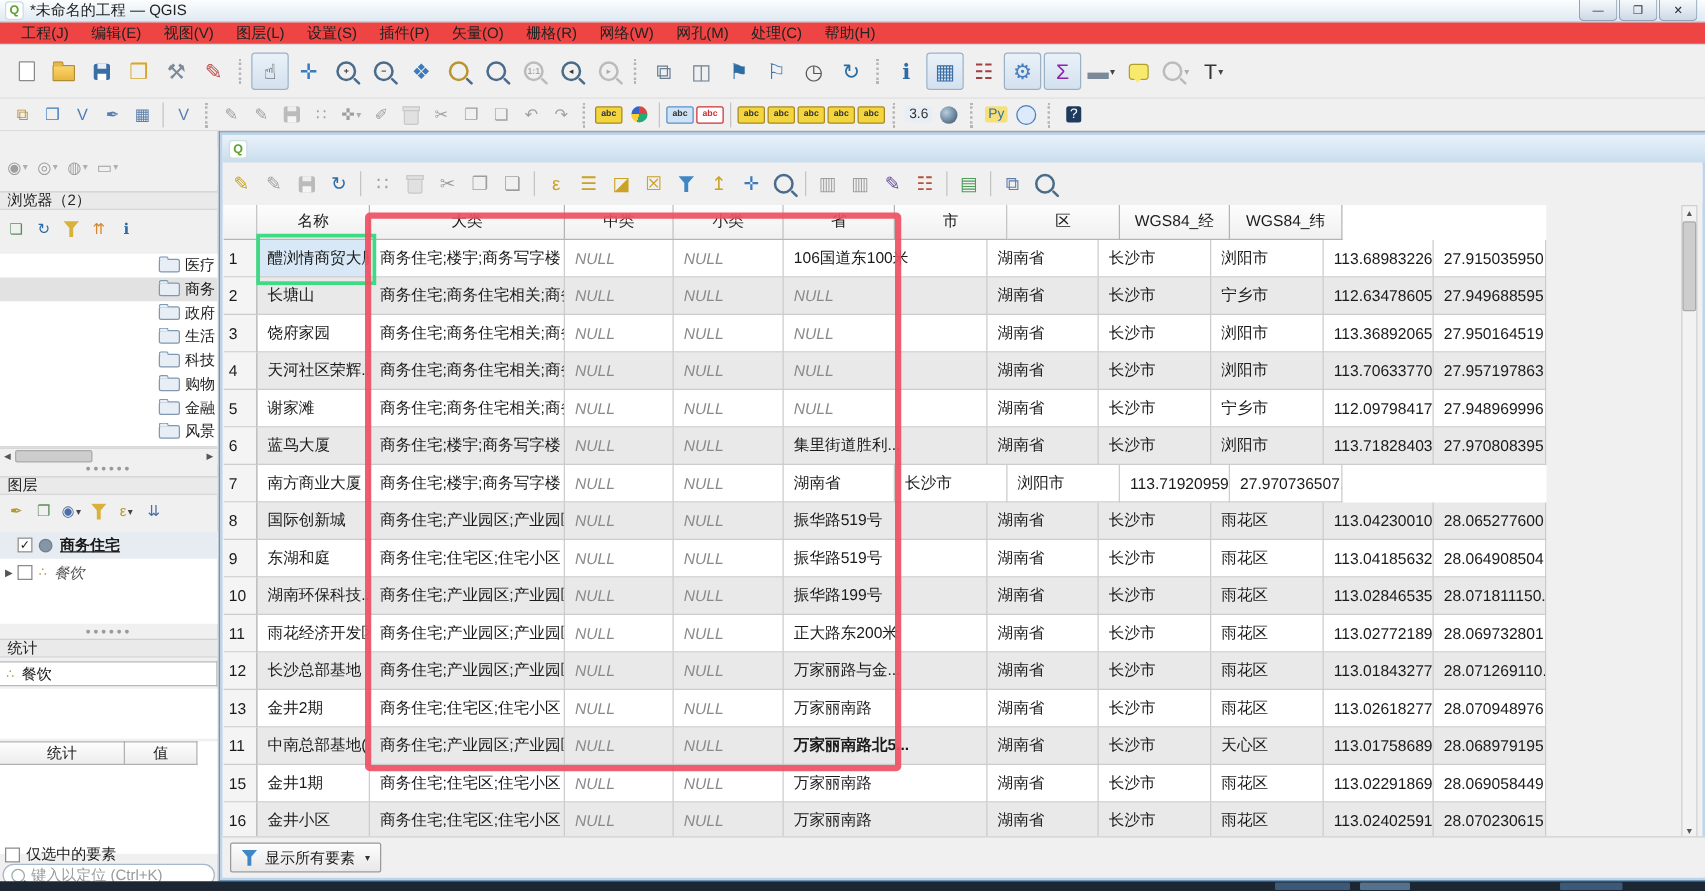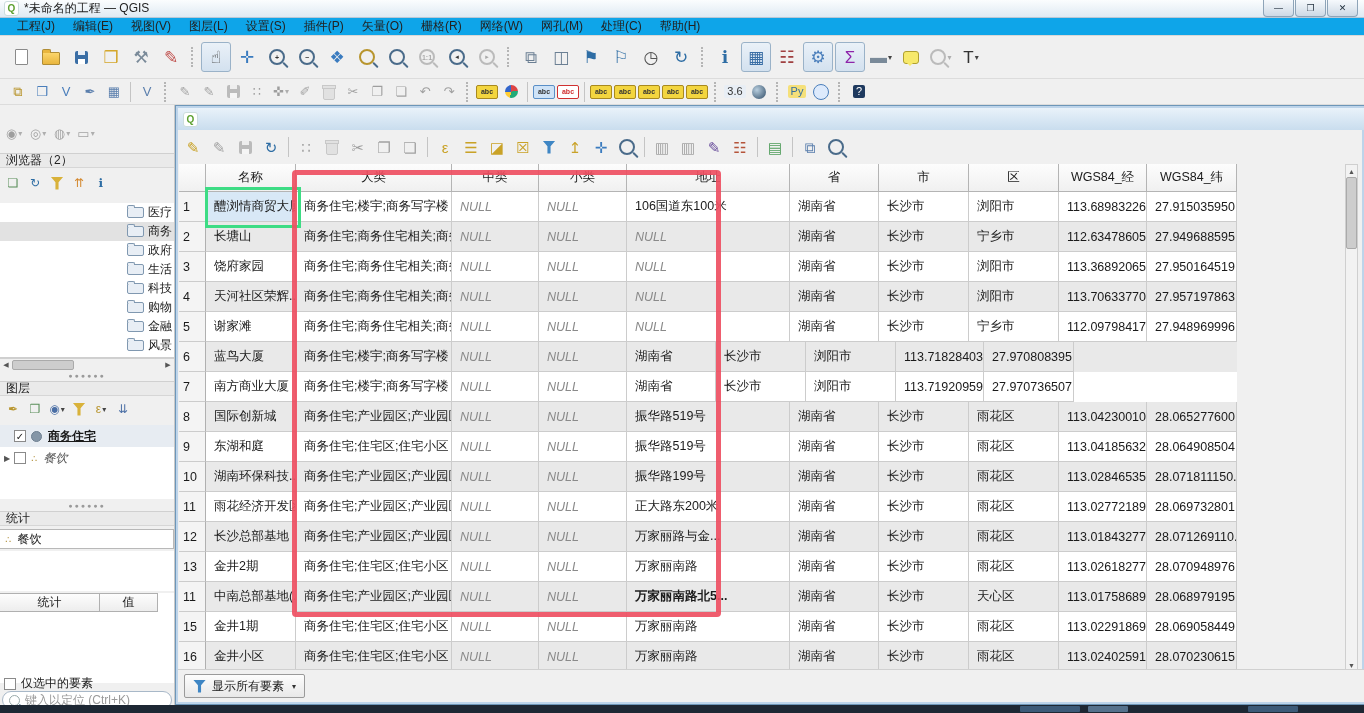--- a/index.html
+++ b/index.html
@@ -10,21 +10,21 @@
   .titlebar{position:absolute;left:0;top:0;width:100%;height:18px;
     background:linear-gradient(#fbfdfe,#dfeaf3);border-bottom:1px solid #b9c8d6;
     display:flex;align-items:center;padding-left:4px;box-sizing:border-box;}
   .titlebar .t{margin-left:5px;font-size:12px;color:#222;}
   .qlogo{width:13px;height:13px;border-radius:3px;background:#fff;border:1px solid #cdd;
     color:#5da130;font-weight:bold;font-size:10px;display:inline-flex;align-items:center;justify-content:center;}
   .wincontrols{position:absolute;right:6px;top:0;display:flex;}
   .winbtn{width:29px;height:16px;margin-left:1px;border:1px solid #8ea4b8;border-top:none;
     border-radius:0 0 4px 4px;background:linear-gradient(#f6f9fc,#cdd9e5);
     display:flex;align-items:center;justify-content:center;font-size:9px;color:#23313f;}
-  .menubar{position:absolute;left:0;top:18px;width:100%;height:18px;background:#0ea5e9;
+  .menubar{position:absolute;left:0;top:18px;width:100%;height:18px;background:#ef4444;
     border-bottom:1px solid #d8d8d8;display:flex;align-items:center;padding-left:8px;box-sizing:border-box;}
   .menu-item{padding:1px 9px;color:#222;}
   
   .tbar{position:absolute;display:flex;align-items:center;background:#f0f0f0;box-sizing:border-box;}
   #tb1{left:0;top:36px;width:100%;height:43px;border-bottom:1px solid #dcdcdc;padding-left:6px;}
   #tb2{left:0;top:79px;width:100%;height:26px;border-bottom:1px solid #dcdcdc;padding-left:6px;}
   #tb3{left:2px;top:118px;width:172px;height:30px;}
   .ic{display:inline-flex;align-items:center;justify-content:center;border-radius:3px;margin:0 1px;position:relative;}
   #tb1 .ic{width:28px;height:28px;font-size:17px;}
   #tb2 .ic,#tb3 .ic{width:22px;height:22px;font-size:13px;}
@@ -599,21 +599,20 @@
           <span class="mag"></span>
         </span>
       </div>
     <div class="grid" id="grid">
         <div class="ghead">
           <span class="hc" style="width: 27px;"></span>
           <span class="hc" style="width: 90px;">名称</span>
           <span class="hc" style="width: 156px;">大类</span>
           <span class="hc" style="width: 87px;">中类</span>
           <span class="hc" style="width: 88px;">小类</span>
-          <span class="hc" style="width: 163px;">地址</span>
           <span class="hc" style="width: 89px;">省</span>
           <span class="hc" style="width: 90px;">市</span>
           <span class="hc" style="width: 90px;">区</span>
           <span class="hc" style="width: 88px;">WGS84_经</span>
           <span class="hc" style="width: 90px;">WGS84_纬</span>
         </div>
         <div class="trow">
           <span class="cell num" style="width: 27px;">1</span>
           <span class="cell selc" style="width: 90px;">醴浏情商贸大厦</span>
           <span class="cell" style="width: 156px;">商务住宅;楼宇;商务写字楼</span>
@@ -677,20 +676,21 @@
           <span class="cell" style="width: 90px;">宁乡市</span>
           <span class="cell" style="width: 88px;">112.09798417...</span>
           <span class="cell" style="width: 90px;">27.948969996...</span>
         </div>
         <div class="trow alt">
           <span class="cell num" style="width: 27px;">6</span>
           <span class="cell" style="width: 90px;">蓝鸟大厦</span>
           <span class="cell" style="width: 156px;">商务住宅;楼宇;商务写字楼</span>
           <span class="cell nul" style="width: 87px;">NULL</span>
           <span class="cell nul" style="width: 88px;">NULL</span>
+          <span class="cell" style="width: 163px;">集里街道胜利...</span>
           <span class="cell" style="width: 89px;">湖南省</span>
           <span class="cell" style="width: 90px;">长沙市</span>
           <span class="cell" style="width: 90px;">浏阳市</span>
           <span class="cell" style="width: 88px;">113.71828403...</span>
           <span class="cell" style="width: 90px;">27.970808395...</span>
         </div>
         <div class="trow">
           <span class="cell num" style="width: 27px;">7</span>
           <span class="cell" style="width: 90px;">南方商业大厦</span>
           <span class="cell" style="width: 156px;">商务住宅;楼宇;商务写字楼</span>

